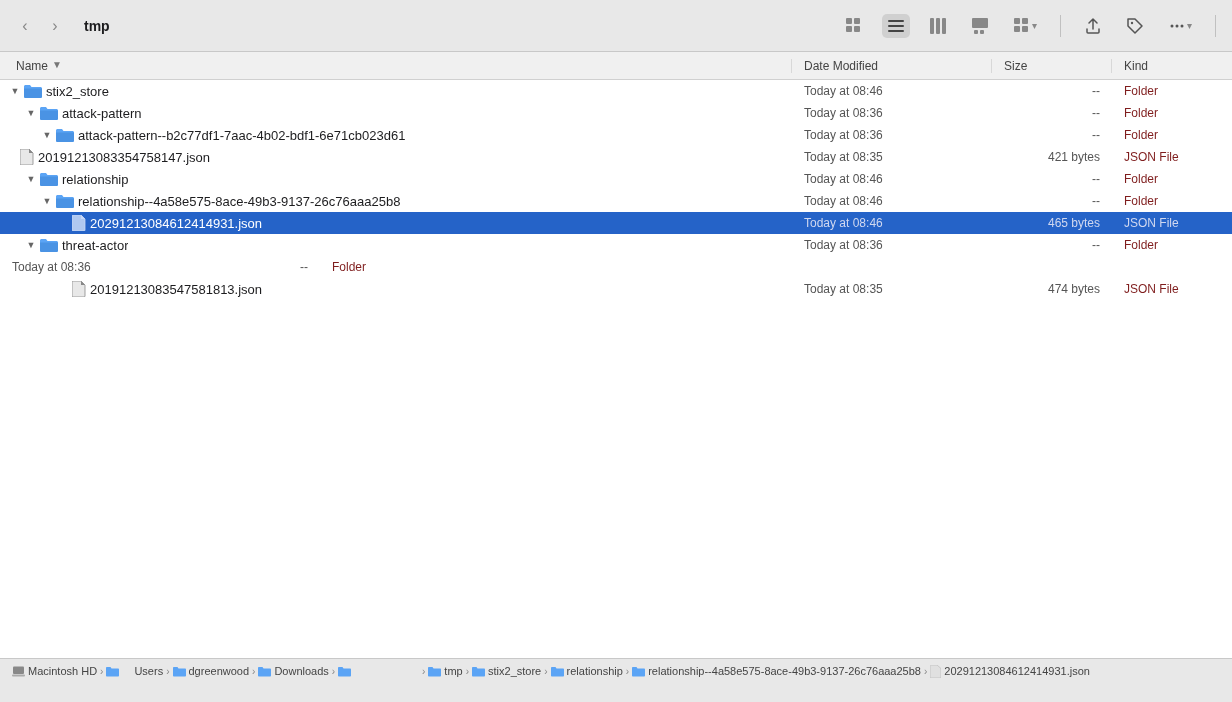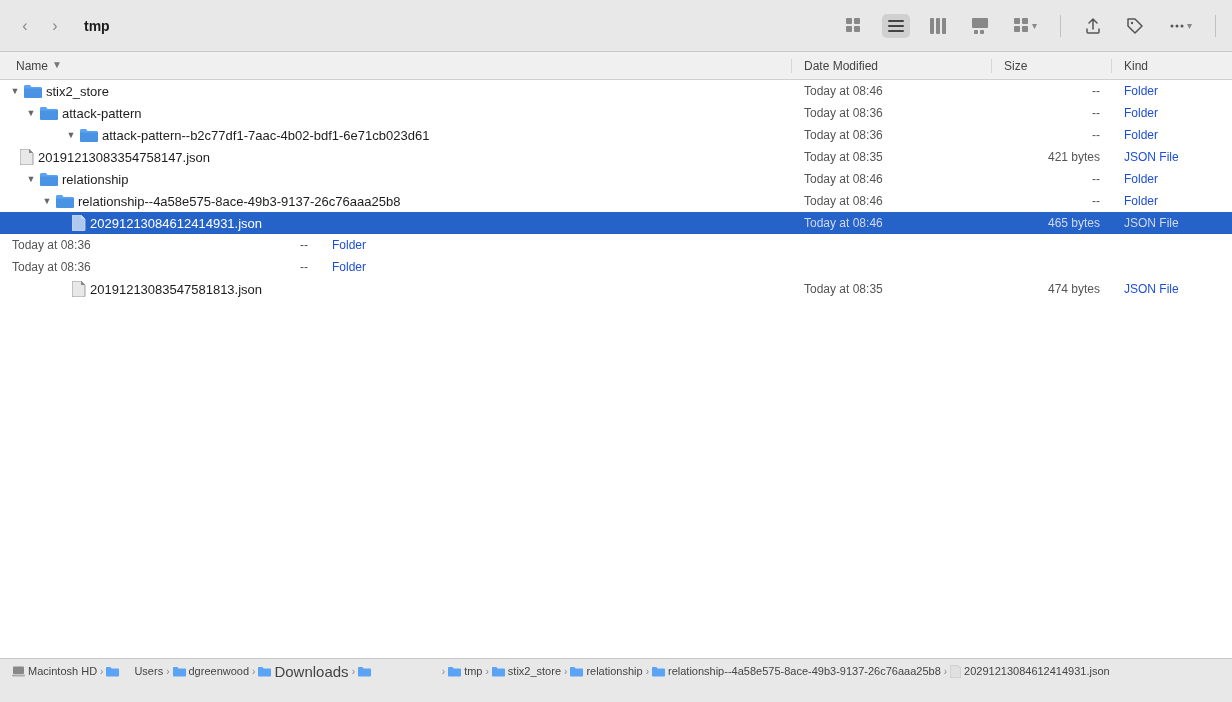--- a/index.html
+++ b/index.html
@@ -171,21 +171,21 @@
       width: 120px;
       padding: 0 12px;
       font-size: 12px;
       color: #555;
       text-align: right;
     }
     .cell-kind {
       width: 120px;
       padding: 0 12px;
       font-size: 12px;
-      color: #1d4ed8;
+      color: #7f1d1d;
     }
 
     .disclosure {
       display: inline-flex;
       align-items: center;
       justify-content: center;
       width: 14px;
       height: 14px;
       margin-right: 2px;
       font-size: 9px;
@@ -379,21 +379,21 @@
     <path d="M0 4.5h18v8c0 .83-.67 1.5-1.5 1.5H1.5C.67 14 0 13.33 0 12.5V4.5z" fill="#4a93e4"></path>
   </svg>
         </span>
       <span class="item-label">attack-pattern</span>
     </div>
     <div class="cell-date">Today at 08:36</div>
     <div class="cell-size">--</div>
     <div class="cell-kind">Folder</div>
   </div>
     <div class="file-row">
-    <div class="cell-name" style="padding-left:64px;">
+    <div class="cell-name" style="padding-left:40px;">
       <span class="disclosure expanded"></span>
       <span class="folder-icon">
           <svg viewBox="0 0 18 14" xmlns="http://www.w3.org/2000/svg">
     <path d="M0 2.5C0 1.67 0.67 1 1.5 1H6l1.5 2H16.5C17.33 3 18 3.67 18 4.5v8c0 .83-.67 1.5-1.5 1.5H1.5C.67 14 0 13.33 0 12.5V2.5z" fill="#5ba4f5"></path>
     <path d="M0 4.5h18v8c0 .83-.67 1.5-1.5 1.5H1.5C.67 14 0 13.33 0 12.5V4.5z" fill="#4a93e4"></path>
   </svg>
         </span>
       <span class="item-label">attack-pattern--b2c77df1-7aac-4b02-bdf1-6e71cb023d61</span>
     </div>
     <div class="cell-date">Today at 08:36</div>
@@ -454,20 +454,30 @@
     <path d="M9 0l4 4H9V0z" fill="#c8d8f8"></path>
   </svg>
         </span>
       <span class="item-label">20291213084612414931.json</span>
     </div>
     <div class="cell-date">Today at 08:46</div>
     <div class="cell-size">465 bytes</div>
     <div class="cell-kind">JSON File</div>
   </div>
     <div class="file-row">
+    <div class="cell-name" style="padding-left:24px;">
+      <span class="disclosure expanded"></span>
+      <span class="folder-icon">
+          <svg viewBox="0 0 18 14" xmlns="http://www.w3.org/2000/svg">
+    <path d="M0 2.5C0 1.67 0.67 1 1.5 1H6l1.5 2H16.5C17.33 3 18 3.67 18 4.5v8c0 .83-.67 1.5-1.5 1.5H1.5C.67 14 0 13.33 0 12.5V2.5z" fill="#5ba4f5"></path>
+    <path d="M0 4.5h18v8c0 .83-.67 1.5-1.5 1.5H1.5C.67 14 0 13.33 0 12.5V4.5z" fill="#4a93e4"></path>
+  </svg>
+        </span>
+      <span class="item-label">threat-actor</span>
+    </div>
     <div class="cell-date">Today at 08:36</div>
     <div class="cell-size">--</div>
     <div class="cell-kind">Folder</div>
   </div>
     <div class="file-row">
     <div class="cell-date">Today at 08:36</div>
     <div class="cell-size">--</div>
     <div class="cell-kind">Folder</div>
   </div>
     <div class="file-row">
@@ -525,21 +535,21 @@
         <svg width="13" height="11" viewBox="0 0 13 11" fill="none">
           <path d="M0 2C0 1.45.45 1 1 1H4.5L5.5 2.5H12C12.55 2.5 13 2.95 13 3.5v6c0 .55-.45 1-1 1H1C.45 10.5 0 10.05 0 9.5V2z" fill="#5ba4f5"></path>
         </svg>
         <span style="font-size:11px;color:#444;">dgreenwood</span>
       </span>
       <span class="breadcrumb-sep">›</span>
       <span class="breadcrumb-item">
         <svg width="13" height="11" viewBox="0 0 13 11" fill="none">
           <path d="M0 2C0 1.45.45 1 1 1H4.5L5.5 2.5H12C12.55 2.5 13 2.95 13 3.5v6c0 .55-.45 1-1 1H1C.45 10.5 0 10.05 0 9.5V2z" fill="#5ba4f5"></path>
         </svg>
-        <span style="font-size:15px;color:#444;">Downloads</span>
+        <span style="font-size:11px;color:#444;">Downloads</span>
       </span>
       <span class="breadcrumb-sep">›</span>
       <span class="breadcrumb-item">
         <svg width="13" height="11" viewBox="0 0 13 11" fill="none">
           <path d="M0 2C0 1.45.45 1 1 1H4.5L5.5 2.5H12C12.55 2.5 13 2.95 13 3.5v6c0 .55-.45 1-1 1H1C.45 10.5 0 10.05 0 9.5V2z" fill="#5ba4f5"></path>
         </svg>
         <span style="font-size:11px;color:#444;margin-top:48px;">stix2_pytho...</span>
       </span>
       <span class="breadcrumb-sep">›</span>
       <span class="breadcrumb-item">

